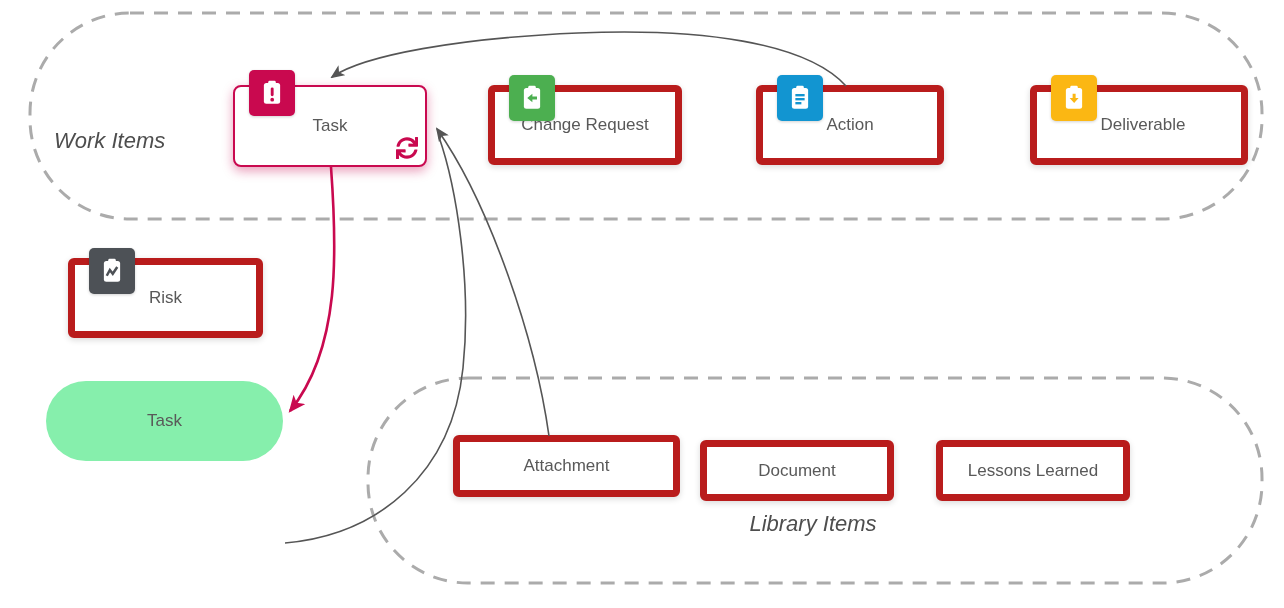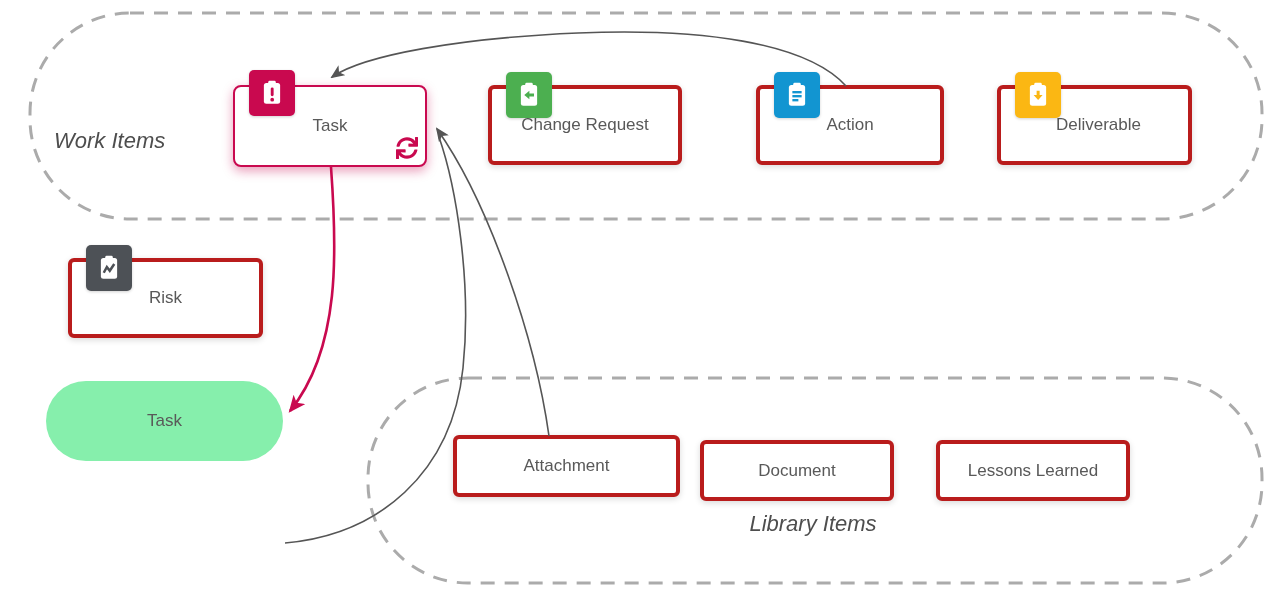--- a/index.html
+++ b/index.html
@@ -6,37 +6,37 @@
   .stage{position:relative;width:1284px;height:608px;background:#fff;overflow:hidden;
          font-family:"Liberation Sans", sans-serif;}
   svg.layer{position:absolute;left:0;top:0;}
   #edges-svg{pointer-events:none;z-index:3;}
   #containers-svg{z-index:0;}
 
   .group-label{position:absolute;font-style:italic;font-size:22px;color:#4E4E4E;z-index:1;}
   #label-work-items{left:54px;top:104px;margin-top:24px;}
   #label-library-items{left:700px;top:511px;width:226px;text-align:center;}
 
-  .card{position:absolute;box-sizing:border-box;background:#fff;border:4px solid #b91c1c;
+  .card{position:absolute;box-sizing:border-box;background:#fff;border:7px solid #b91c1c;
         border-radius:6px;box-shadow:0 2px 6px rgba(0,0,0,.15);
         display:flex;align-items:center;justify-content:center;
         font-size:17px;color:#595959;cursor:pointer;z-index:2;}
   .card.selected{border-width:2.5px;border-style:solid;border-radius:8px;
         box-shadow:0 4px 11px rgba(201,9,79,.40);}
   .pill{border:none;border-radius:40px;box-shadow:none;}
 
   .badge{position:absolute;left:14px;top:-17px;width:46px;height:46px;border-radius:5px;
          display:flex;align-items:center;justify-content:center;
          box-shadow:0 1px 3px rgba(0,0,0,.18);}
   .badge svg{width:30px;height:30px;display:block;}
 
   #node-issue{left:233px;top:85px;width:194px;height:82px;}
   #node-change-request{left:488px;top:85px;width:194px;height:80px;}
   #node-action{left:742px;top:85px;width:188px;height:80px;margin-left:14px;}
-  #node-deliverable{left:997px;top:85px;width:195px;height:80px;padding-left:8px;}
+  #node-deliverable{left:1030px;top:85px;width:218px;height:80px;padding-left:8px;}
   #node-risk{left:68px;top:258px;width:195px;height:80px;}
   #node-task{left:46px;top:381px;width:237px;height:80px;}
   #node-backlog-item{left:46px;top:503px;width:237px;height:80px;}
   #node-attachment{left:453px;top:435px;width:227px;height:62px;}
   #node-document{left:700px;top:440px;width:194px;height:61px;}
   #node-lessons-learned{left:936px;top:440px;width:194px;height:61px;}
 
   .sync-icon{position:absolute;right:7px;bottom:6px;width:22px;height:22px;}
 </style>
 </head>

